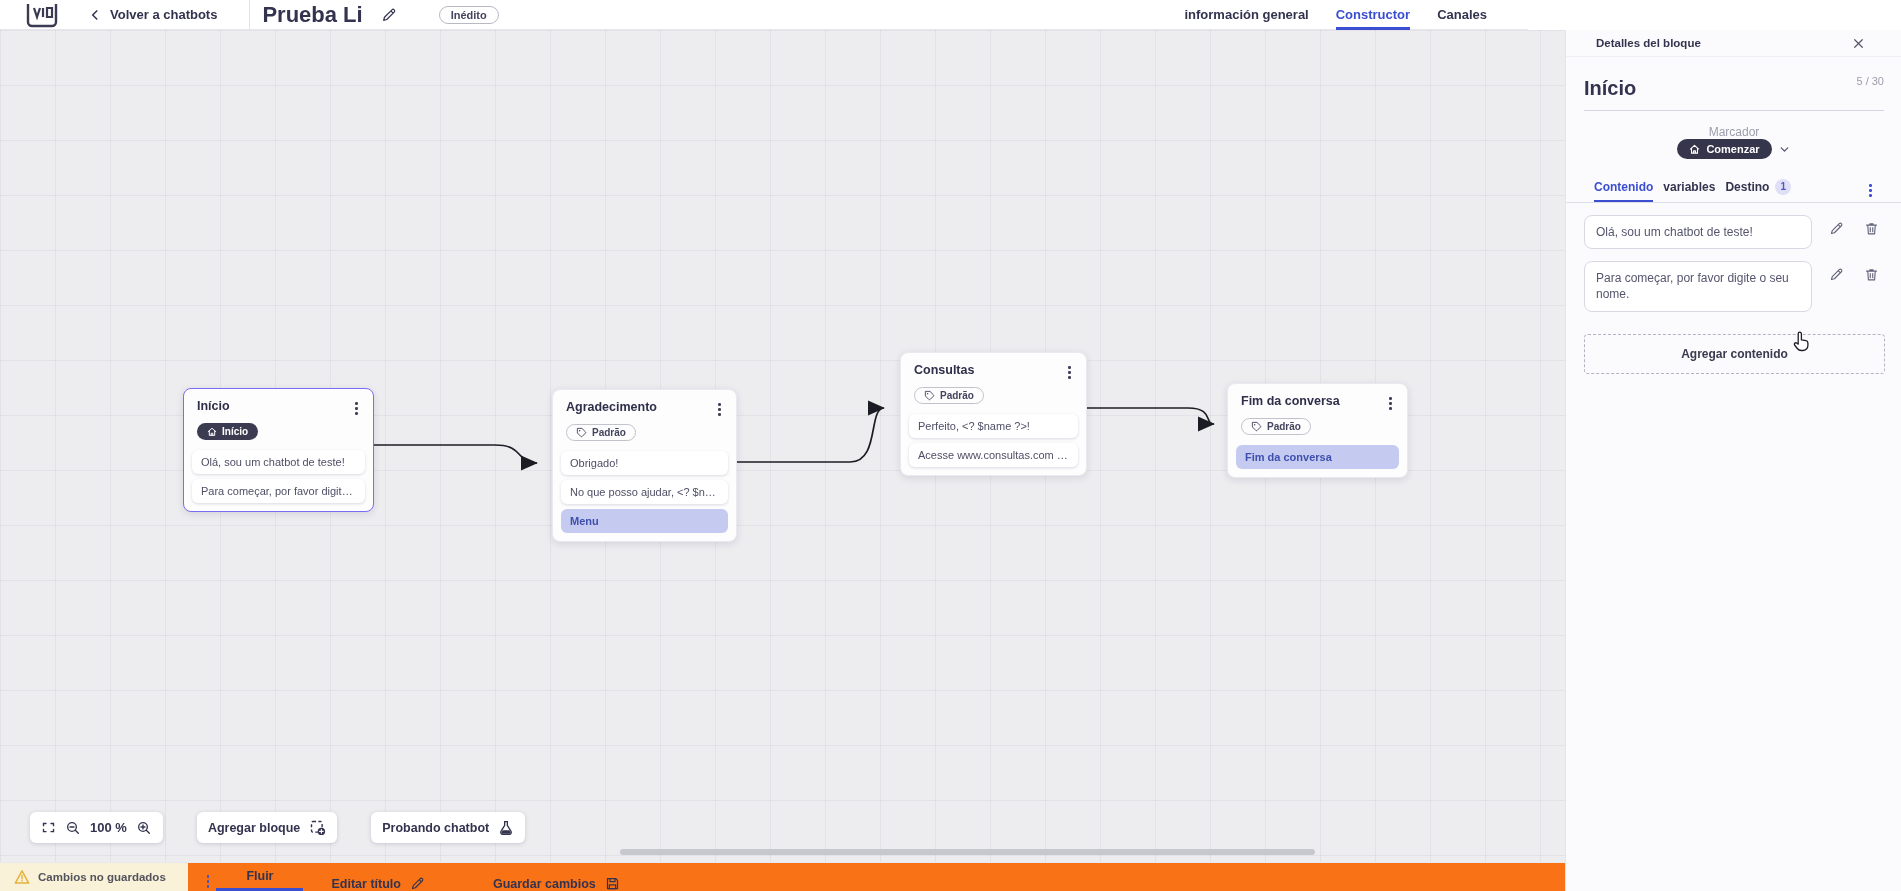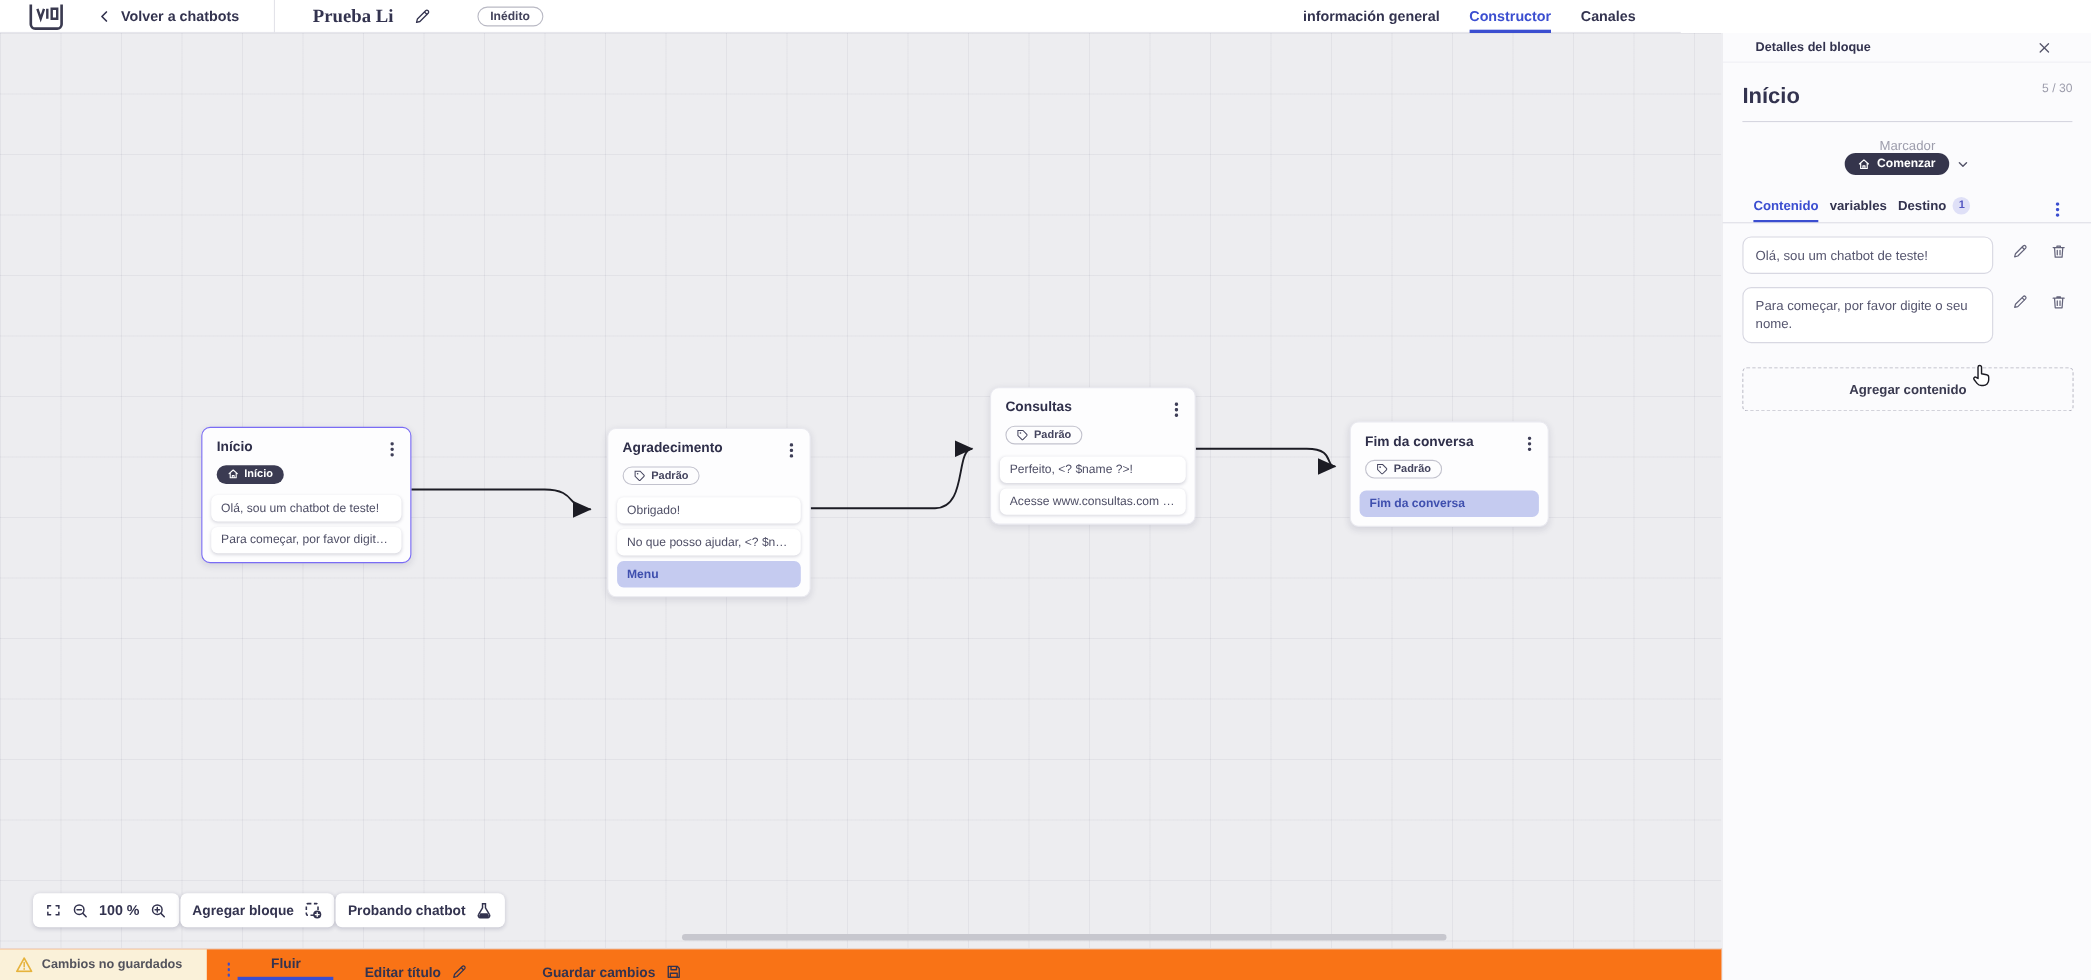--- a/index.html
+++ b/index.html
@@ -7,21 +7,21 @@
     font-family:"Liberation Sans", sans-serif; background:#fff; color:#33334f; }
 
   
   .topbar { position:absolute; left:0; top:0; width:1528px; height:30px;
     background:#fff; border-bottom:1px solid #e6e6ec; display:flex; align-items:center; z-index:30; }
   .topbar-left { display:flex; align-items:center; height:100%; }
   .logo { width:34px; height:26px; margin-left:26px; margin-top:4px; }
   .back-btn { display:flex; align-items:center; gap:8px; margin-left:28px; cursor:pointer; }
   .back-label { font-size:13px; font-weight:700; color:#33334f; }
   .v-divider { width:1px; height:30px; background:#e3e3e9; margin-left:32px; }
-  .bot-title { font-size:17px; font-weight:700; color:#33334f; margin-left:34px;font-family:Liberation Serif, serif; }
+  .bot-title { font-size:22px; font-weight:700; color:#33334f; margin-left:12px; }
   .icon-btn { background:none; border:none; cursor:pointer; display:inline-flex; align-items:center; padding:0; }
   .edit-title-icon { margin-left:18px; }
   .status-pill { margin-left:42px; font-size:11px; font-weight:700; color:#44445c;
     border:1px solid #b9b9c4; border-radius:10px; padding:2px 11px; background:#fff; }
   .topbar-tabs { position:absolute; right:41px; top:0; height:30px; display:flex; gap:27px; align-items:center; }
   .top-tab { font-size:13px; font-weight:700; color:#33334f; height:100%; display:flex;
     align-items:center; border-bottom:3px solid transparent; cursor:pointer; padding-top:2px; }
   .top-tab.active { color:#3b4ed0; border-bottom-color:#3b4ed0; }
 
   
@@ -45,21 +45,21 @@
   .badge-dark { display:inline-flex; align-items:center; gap:5px; background:#3b3b52; color:#fff;
     font-size:10px; font-weight:700; border-radius:10px; padding:3px 10px; }
   .badge-outline { display:inline-flex; align-items:center; gap:5px; border:1px solid #c2c2cd;
     color:#44445e; font-size:10px; font-weight:700; border-radius:10px; padding:2px 9px; background:#fdfdfe; }
   .node-item { margin:5px 8px 0; background:#fff; border-radius:6px;
     box-shadow:0 1px 3px rgba(30,30,70,.16); padding:6px 9px; font-size:11px; color:#4f4f66;
     white-space:nowrap; overflow:hidden; text-overflow:ellipsis; }
   .node-item.highlight { background:#c5cbf0; color:#3f4fae; font-weight:700; box-shadow:none; }
 
   
-  .canvas-toolbar { position:absolute; left:30px; top:782px; display:flex; gap:1px; align-items:flex-end; }
+  .canvas-toolbar { position:absolute; left:30px; top:782px; display:flex; gap:34px; align-items:flex-end; }
   .tool-card { background:#fff; border-radius:6px; box-shadow:0 1px 4px rgba(30,30,70,.18);
     height:31px; display:flex; align-items:center; padding:0 11px; gap:9px; }
   .tool-card .label { font-size:12.5px; font-weight:700; color:#33334f; }
   .zoom-level { font-size:13px; font-weight:700; color:#33334f; }
   .canvas-scrollbar { position:absolute; left:620px; top:819px; width:695px; height:6px;
     background:#c7c7ce; border-radius:3px; cursor:pointer; }
 
   
   .bottombar { position:absolute; left:0; top:862px; width:1565px; height:29px; background:#f97316;
     border-top:1px solid #e8e8ee; display:flex; align-items:flex-end; z-index:30; }

